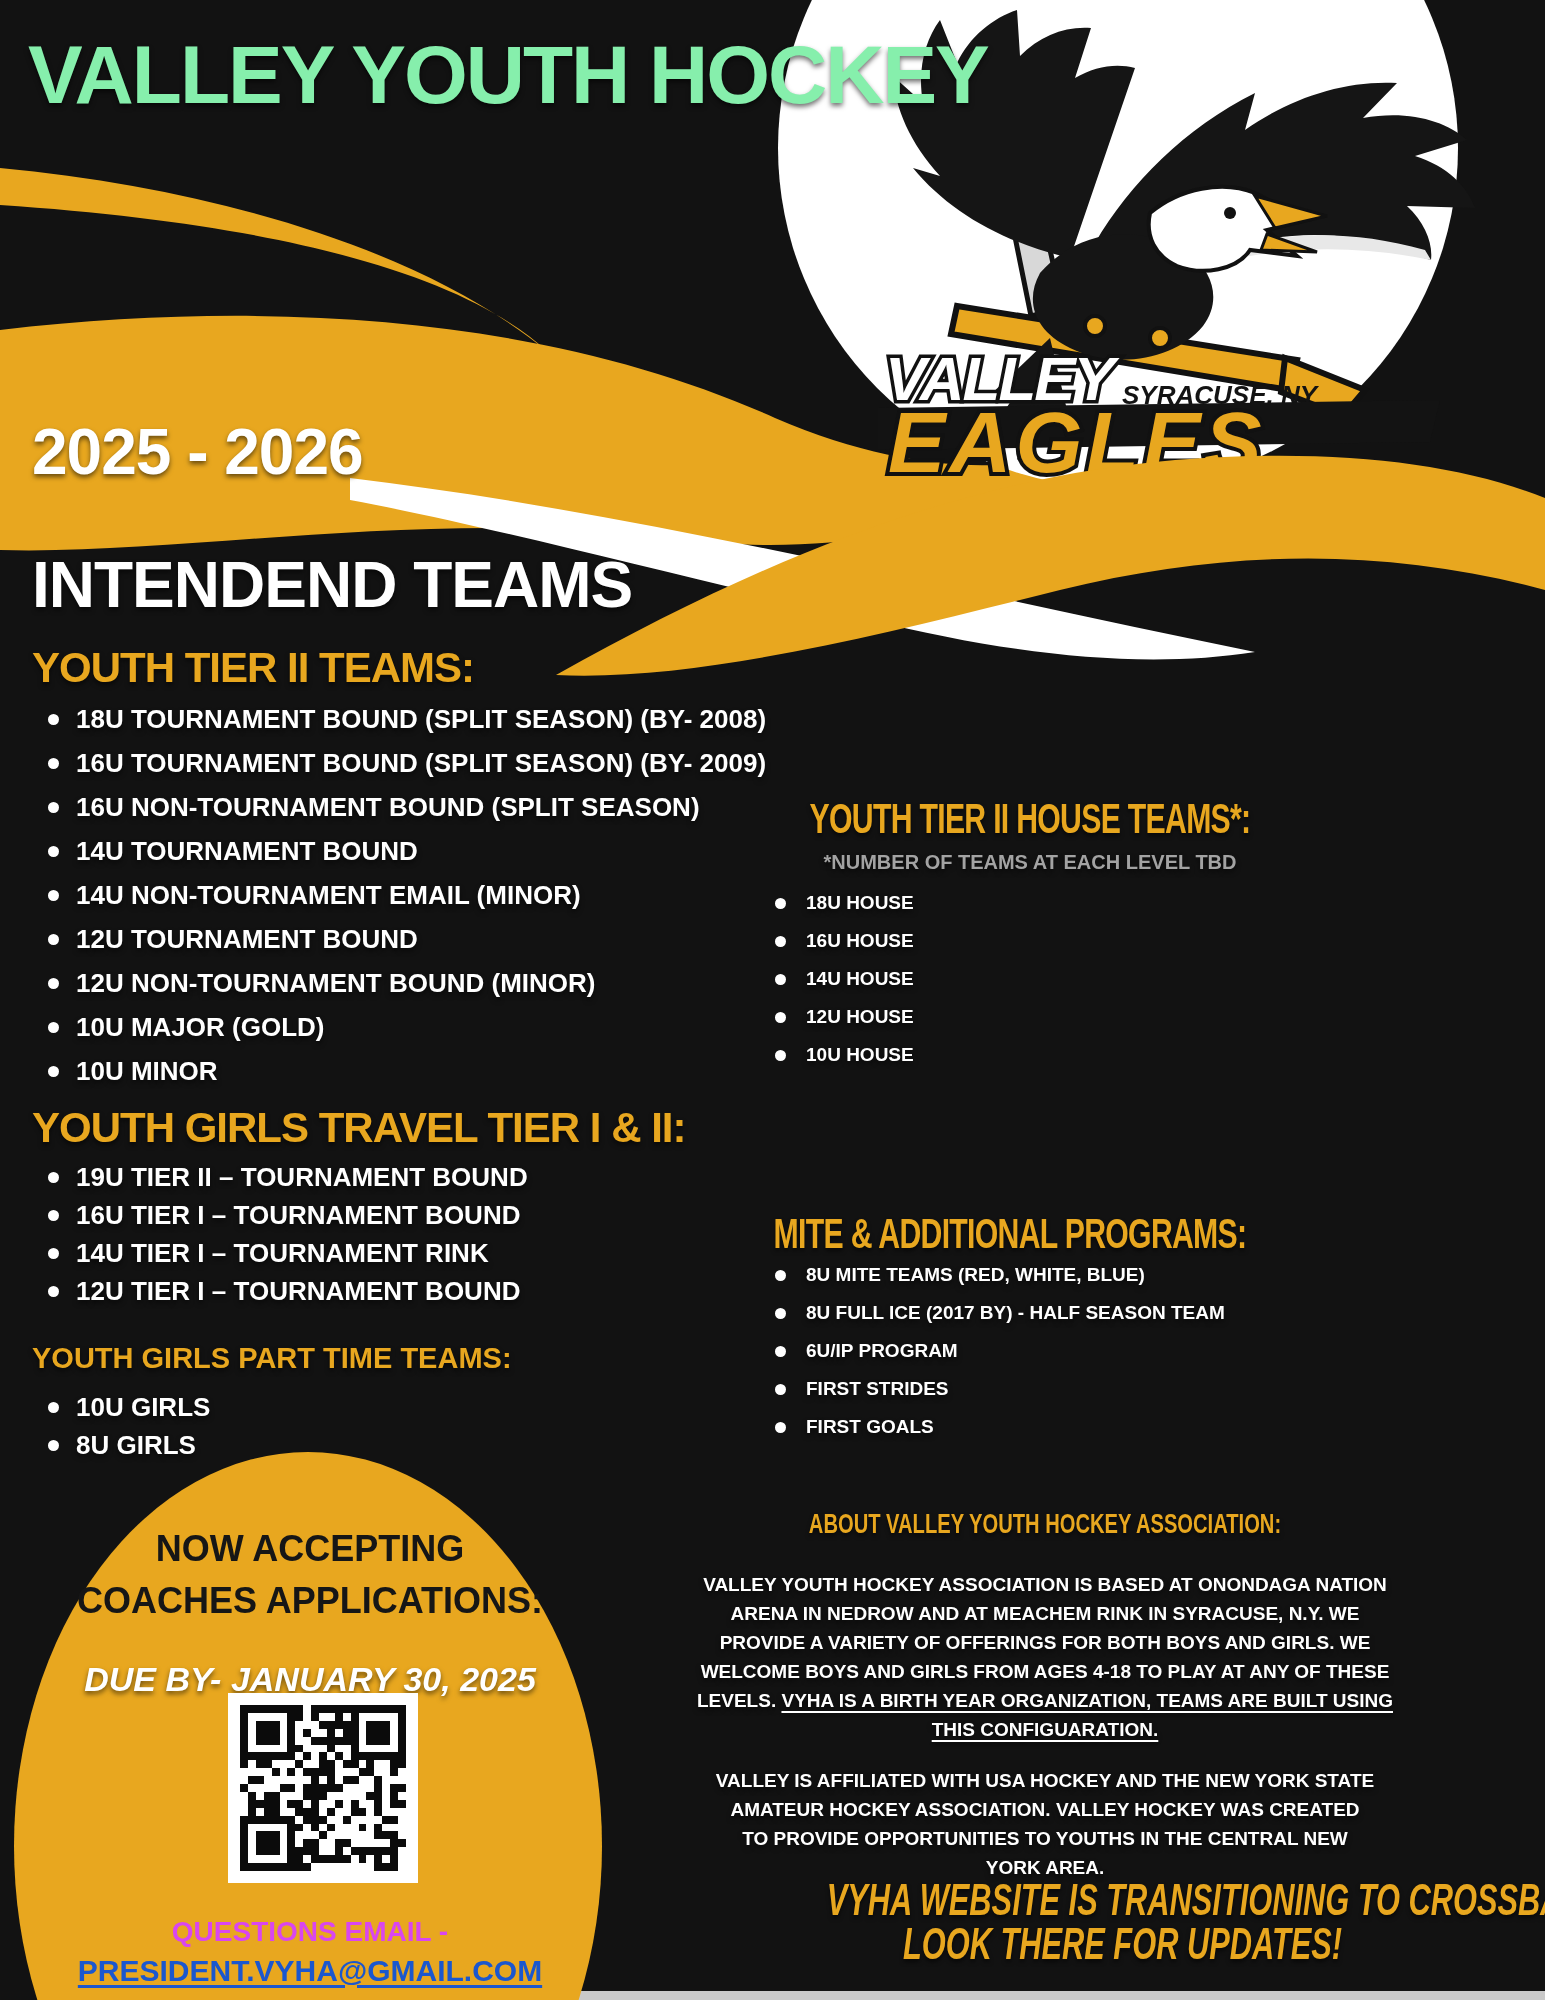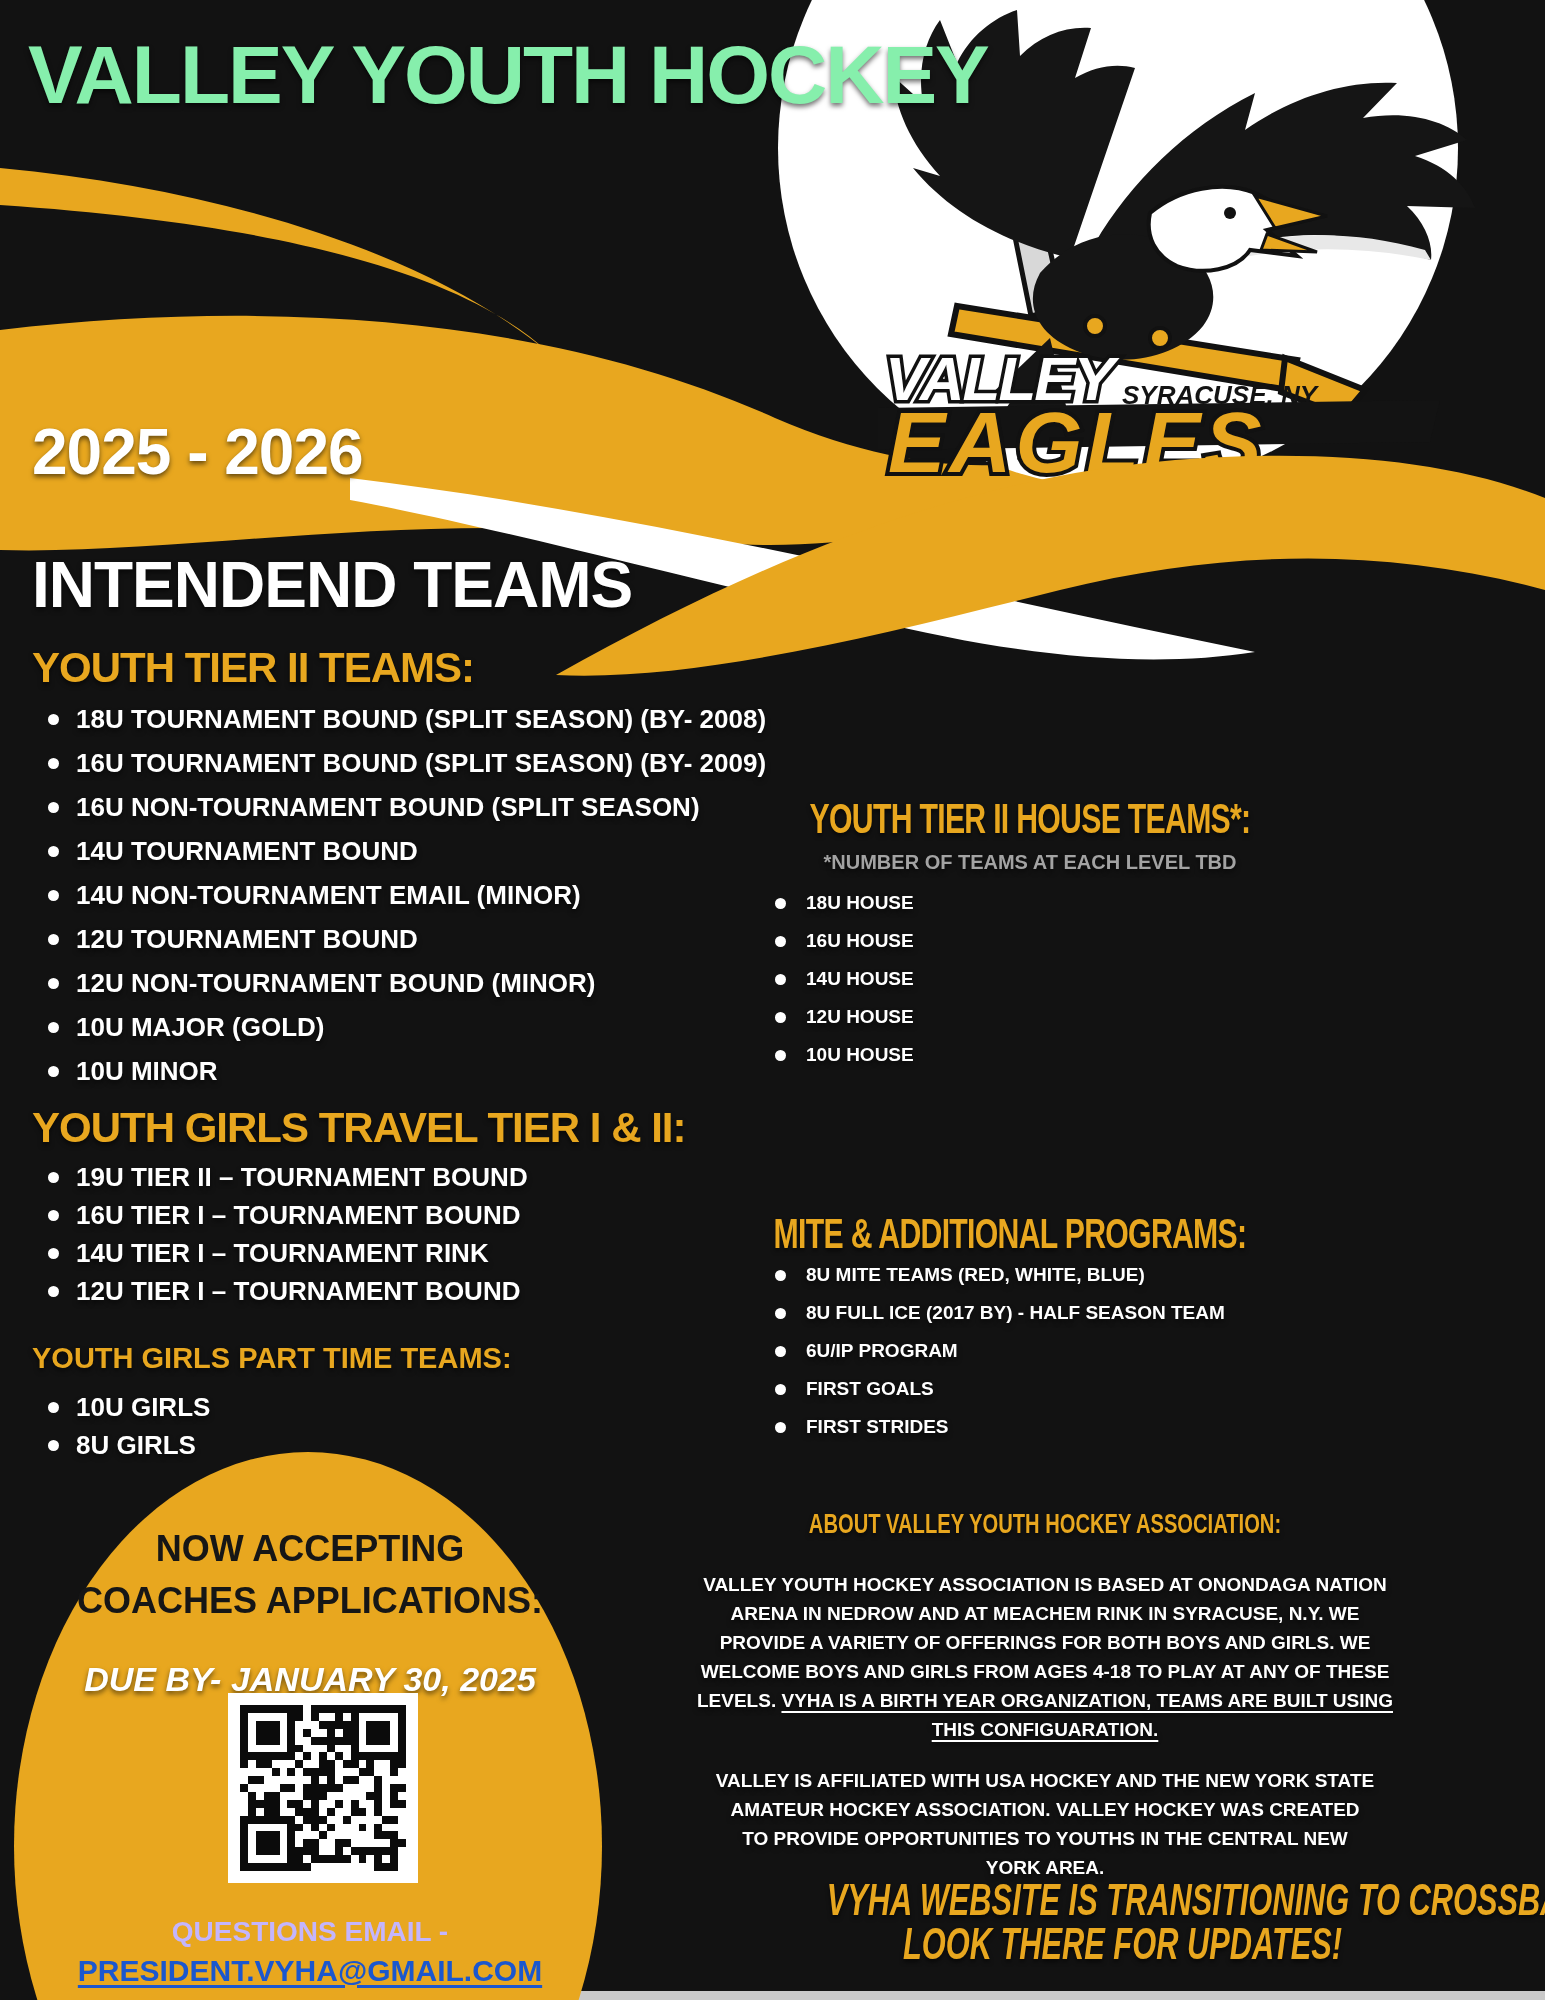--- a/index.html
+++ b/index.html
@@ -26,21 +26,21 @@
   .list-girls li{font-size:26px;line-height:38px;padding-left:28px;}
   
   .about-head{font-size:28px;font-weight:900;color:#E8A71F;white-space:nowrap;}
   .about-p{font-size:19px;line-height:29px;font-weight:bold;color:#fff;margin:0 auto;}
   .uline{text-decoration:underline;text-underline-offset:4px;text-decoration-thickness:2px;}
   
   .footer-line{font-size:44px;font-weight:900;font-style:italic;color:#E8A71F;line-height:44px;white-space:nowrap;transform:scaleX(.7);transform-origin:center;}
   
   .ell-black{color:#161616;font-size:36px;font-weight:900;white-space:nowrap;}
   .ell-due{color:#fff;font-size:34px;font-weight:900;font-style:italic;white-space:nowrap;}
-  .ell-q{color:#c4b5fd;font-size:28px;font-weight:900;white-space:nowrap;}
+  .ell-q{color:#d946ef;font-size:28px;font-weight:900;white-space:nowrap;}
   .ell-mail{color:#1B57CE;font-size:30px;font-weight:900;text-decoration:underline;text-underline-offset:4px;white-space:nowrap;}
   
   #qr-frame{left:228px;top:1693px;width:190px;height:190px;background:#fff;}
   #qr-grid{position:absolute;left:12px;top:12px;width:166px;height:166px;display:grid;
            grid-template-columns:repeat(21,1fr);grid-template-rows:repeat(21,1fr);}
   #qr-grid .on{background:#0b0b0b;}
   .note-white{color:#a3a3a3;font-weight:bold;font-size:20px;white-space:nowrap;}
 </style>
 </head>
 <body>
@@ -130,22 +130,22 @@
   <li>8U GIRLS</li>
 </ul>
 
 <div class="content abs centerbox" style="left:580px;top:1190px;width:860px;margin-top:20px;">
   <div class="h-yellow h-big cond shadow">MITE &amp; ADDITIONAL PROGRAMS:</div>
 </div>
 <ul class="content abs blist list-right shadow" style="left:775px;top:1256px;">
   <li>8U MITE TEAMS (RED, WHITE, BLUE)</li>
   <li>8U FULL ICE (2017 BY) - HALF SEASON TEAM</li>
   <li>6U/IP PROGRAM</li>
+  <li>FIRST STRIDES</li>
   <li>FIRST GOALS</li>
-  <li>FIRST STRIDES</li>
 </ul>
 
 <div class="content abs centerbox ell-black" style="left:60px;top:1528px;width:500px;">NOW ACCEPTING</div>
 <div class="content abs centerbox ell-black" style="left:60px;top:1580px;width:500px;">COACHES APPLICATIONS:</div>
 <div class="content abs centerbox ell-due shadow" style="left:60px;top:1632px;width:500px;margin-top:28px;">DUE BY- JANUARY 30, 2025</div>
 
 <div class="content abs" id="qr-frame">
   <div id="qr-grid">
       <div class="on"></div>
       <div class="on"></div>

